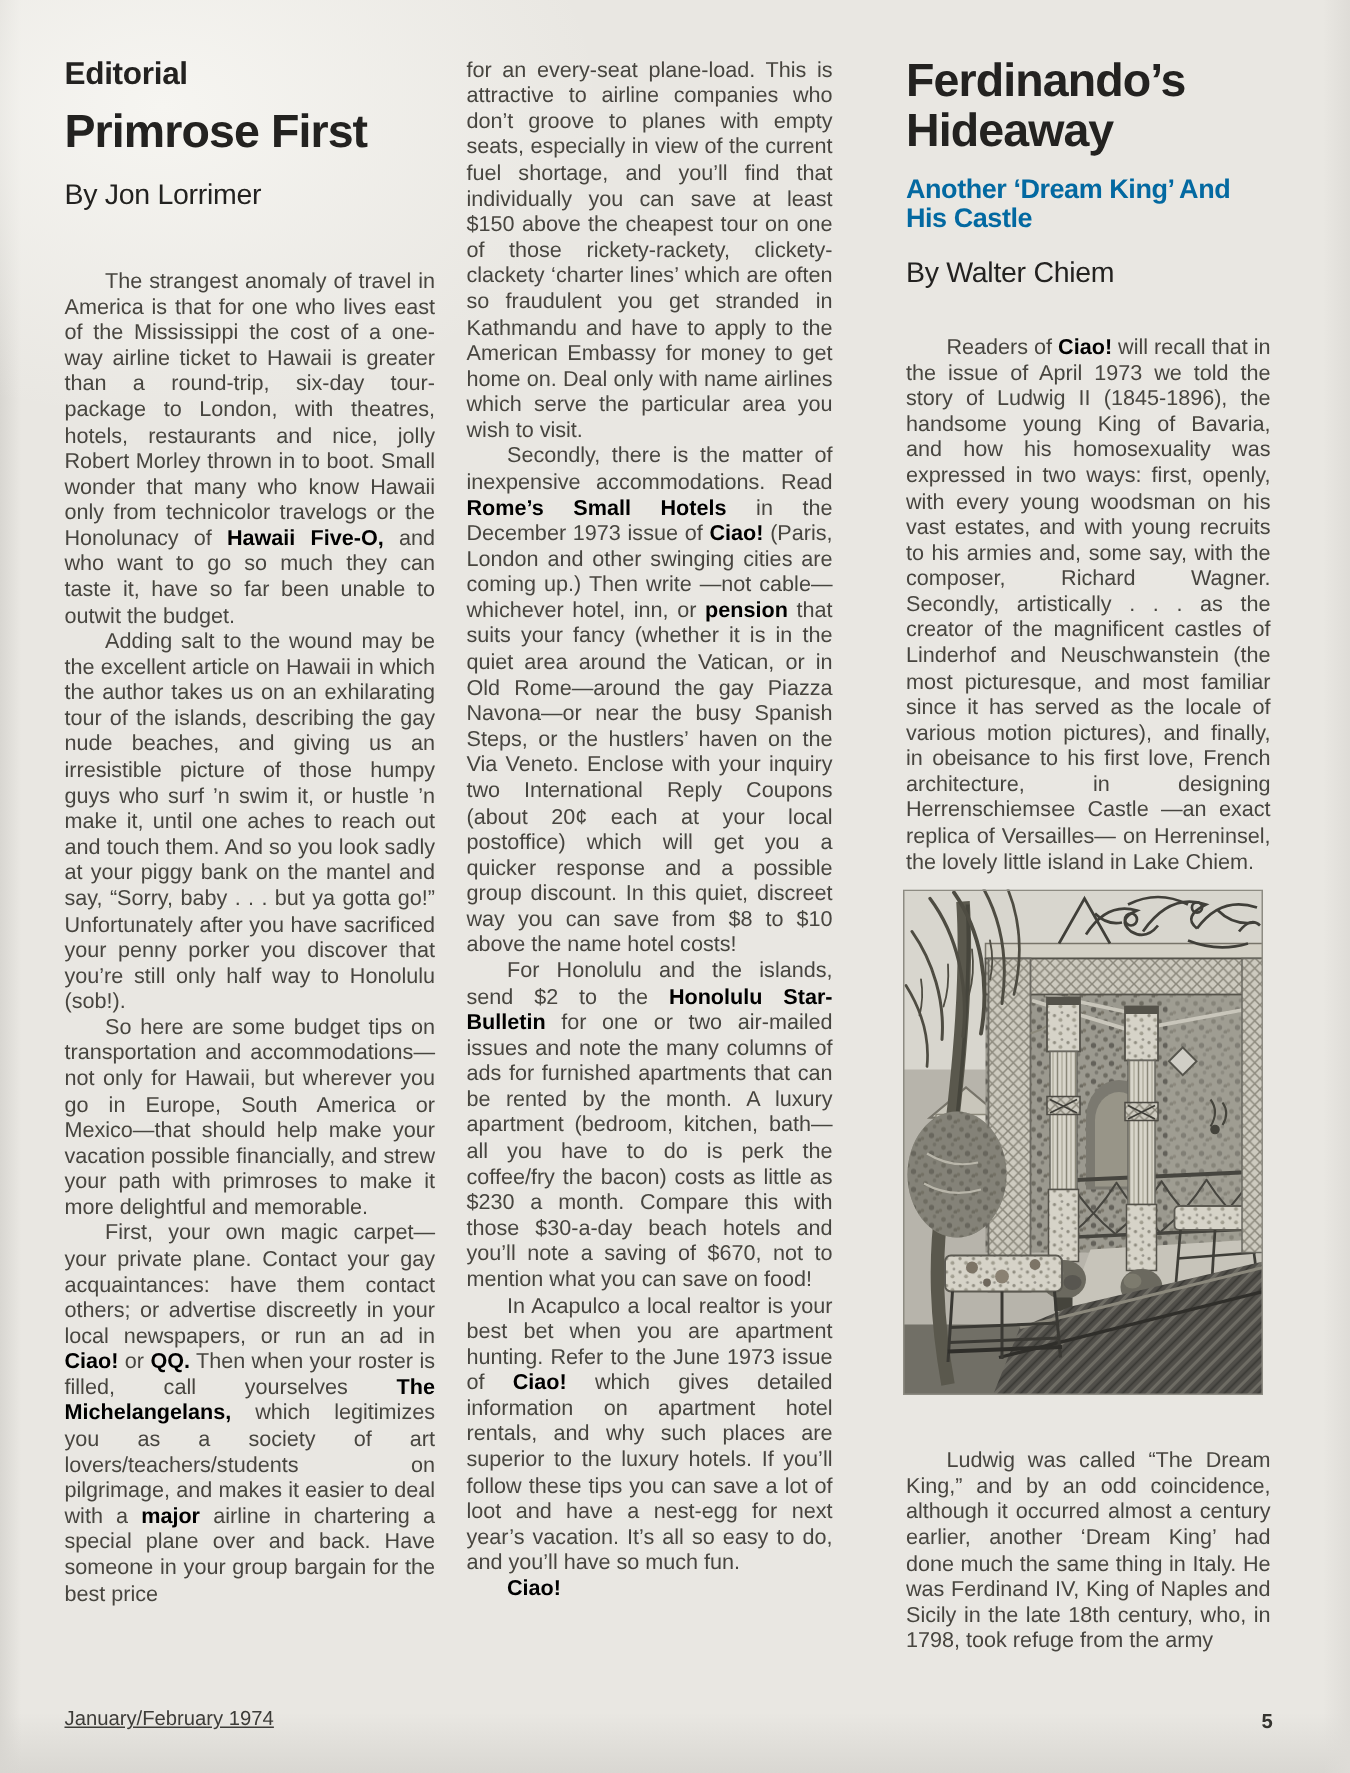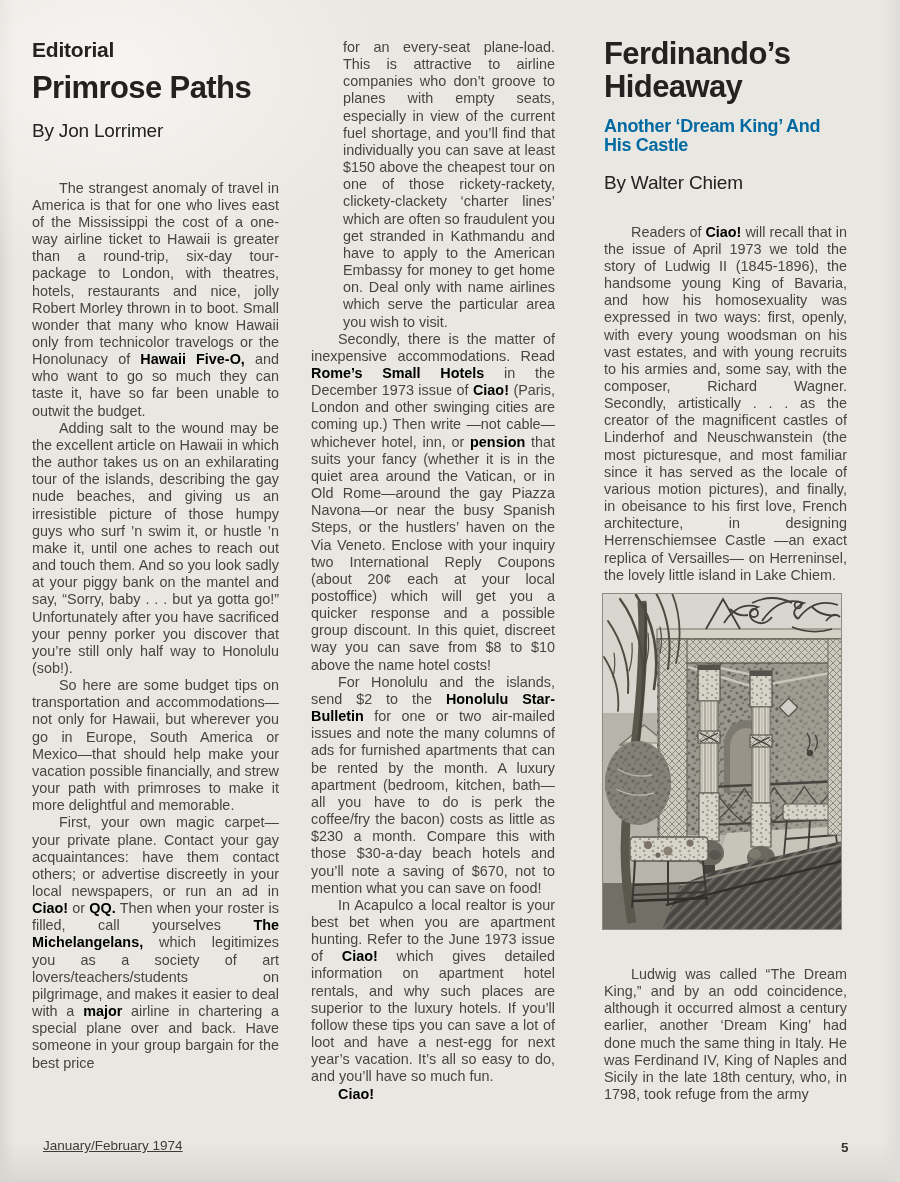--- a/index.html
+++ b/index.html
@@ -9,51 +9,51 @@
     background-image:
       radial-gradient(ellipse 420px 300px at 12% 6%, #f6f5f1 0%, rgba(246,245,241,0) 70%),
       linear-gradient(to right, #d8d6d1 0px, rgba(233,231,226,0) 14px),
       linear-gradient(to left, #dedcd7 0px, rgba(233,231,226,0) 18px),
       linear-gradient(to top, #d9d7d2 0px, rgba(233,231,226,0) 40px);
     font-family:"Liberation Sans","DejaVu Sans",sans-serif;
     color:#45433f;
     -webkit-font-smoothing:antialiased;
   }
   .col{position:absolute;top:38px;}
-  .col1{left:32px;width:247px;}
+  .col1{left:43px;width:247px;}
   .col2{left:311px;top:39px;width:244px;}
   .col3{left:576px;width:243px;margin-left:28px;}
   .kicker{font-size:21px;font-weight:700;color:#232220;letter-spacing:-.2px;margin:0;}
   .title1{font-size:31px;font-weight:700;color:#232220;letter-spacing:-.6px;margin:10px 0 0 0;line-height:1.02;}
   .byline{font-size:19px;font-weight:400;color:#232220;letter-spacing:-.2px;margin:16px 0 0 0;}
   .title3{font-size:31px;font-weight:700;color:#232220;letter-spacing:-.6px;margin:0;line-height:1.06;}
   .subtitle{font-size:18px;font-weight:700;color:#0369a1;letter-spacing:-.3px;margin:13px 0 0 0;line-height:1.08;}
   .bodytext{margin-top:38px;}
   .bodytext.flush{margin-top:0;}
   .bodytext p{
     margin:0;padding:0;
     font-size:14.4px;line-height:17.15px;
     text-align:justify;text-indent:27px;
     color:#47453f;
     hyphens:auto;-webkit-hyphens:auto;
   }
-  .bodytext p.ni{text-indent:0;margin-left:32px;}
+  .bodytext p.ni{text-indent:0;}
   .bodytext span.b{font-weight:700;color:#000000;}
   .photo{width:240px;height:337px;margin:9px 0 0 -2px;position:relative;}
   .photo svg{display:block;}
   .after-photo{margin-top:36px;}
   .footer-left{position:absolute;left:43px;top:1138px;font-size:13.5px;color:#3d3c38;text-decoration:underline;}
   .pagenum{position:absolute;left:841px;top:1140px;font-size:13.5px;font-weight:700;color:#35342f;}
 </style>
 </head>
 <body>
 
 <div class="col col1">
   <h3 class="kicker">Editorial</h3>
-  <h1 class="title1">Primrose Paths</h1>
+  <h1 class="title1">Primrose First</h1>
   <h2 class="byline">By Jon Lorrimer</h2>
   <div class="bodytext">
       <p><span>The strangest anomaly of travel in America is that for one who lives east of the Mississippi the cost of a one-way airline ticket to Hawaii is greater than a round-trip, six-day tour-package to London, with theatres, hotels, restaurants and nice, jolly Robert Morley thrown in to boot.  Small wonder that many who know Hawaii only from technicolor travelogs or the Honolunacy of </span><span class="b">Hawaii Five-O,</span><span> and who want to go so much they can taste it, have so far been unable to outwit the budget.</span></p>
       <p><span>Adding salt to the wound may be the excellent article on Hawaii in which the author takes us on an exhilarating tour of the islands, describing the gay nude beaches, and giving us an irresistible picture of those humpy guys who surf ’n swim it, or hustle ’n make it, until one aches to reach out and touch them.  And so you look sadly at your piggy bank on the mantel and say, “Sorry, baby . . . but ya gotta go!”  Unfortunately after you have sacrificed your penny porker you discover that you’re still only half way to Honolulu (sob!).</span></p>
       <p><span>So here are some budget tips on transportation and accommodations—not only for Hawaii, but wherever you go in Europe, South America or Mexico—that should help make your vacation possible financially, and strew your path with primroses to make it more delightful and memorable.</span></p>
       <p><span>First, your own magic carpet—your private plane.  Contact your gay acquaintances: have them contact others; or advertise discreetly in your local newspapers, or run an ad in </span><span class="b">Ciao!</span><span> or </span><span class="b">QQ.</span><span>  Then when your roster is filled, call yourselves </span><span class="b">The Michelangelans,</span><span> which legitimizes you as a society of art lovers/teachers/students on pilgrimage, and makes it easier to deal with a </span><span class="b">major</span><span> airline in chartering a special plane over and back.   Have someone in your group bargain for the best price</span></p>
     </div>
 </div>
 
 <div class="col col2">

